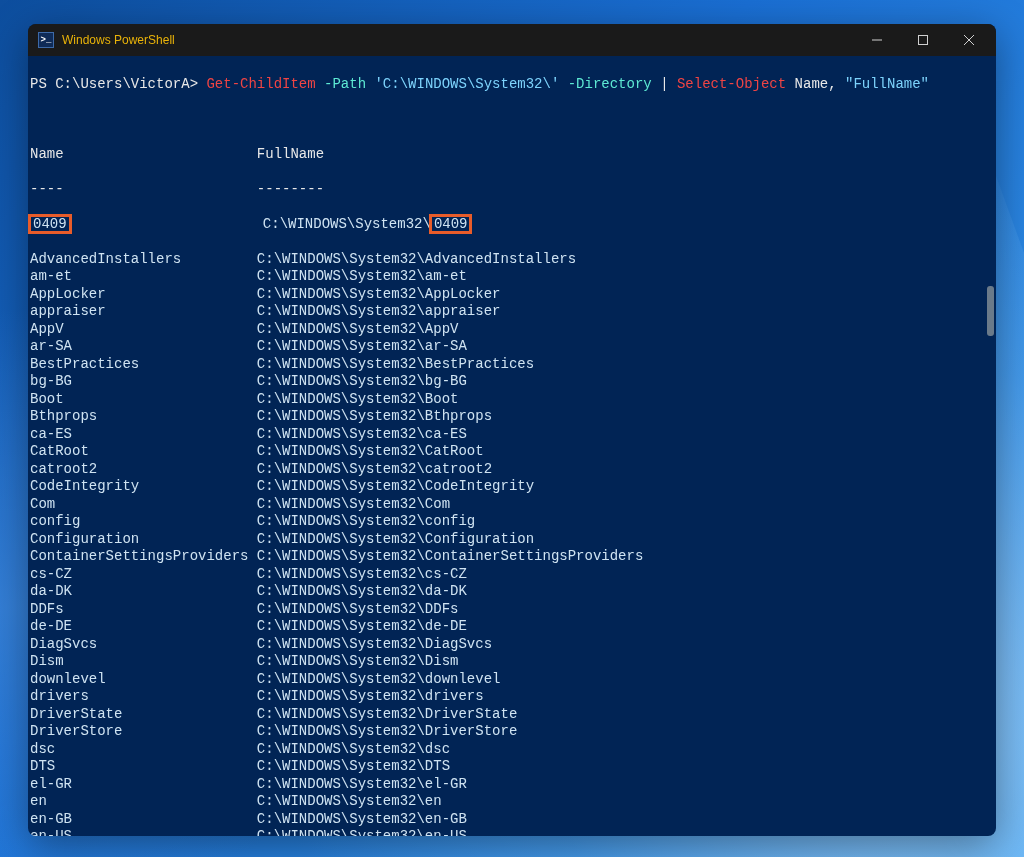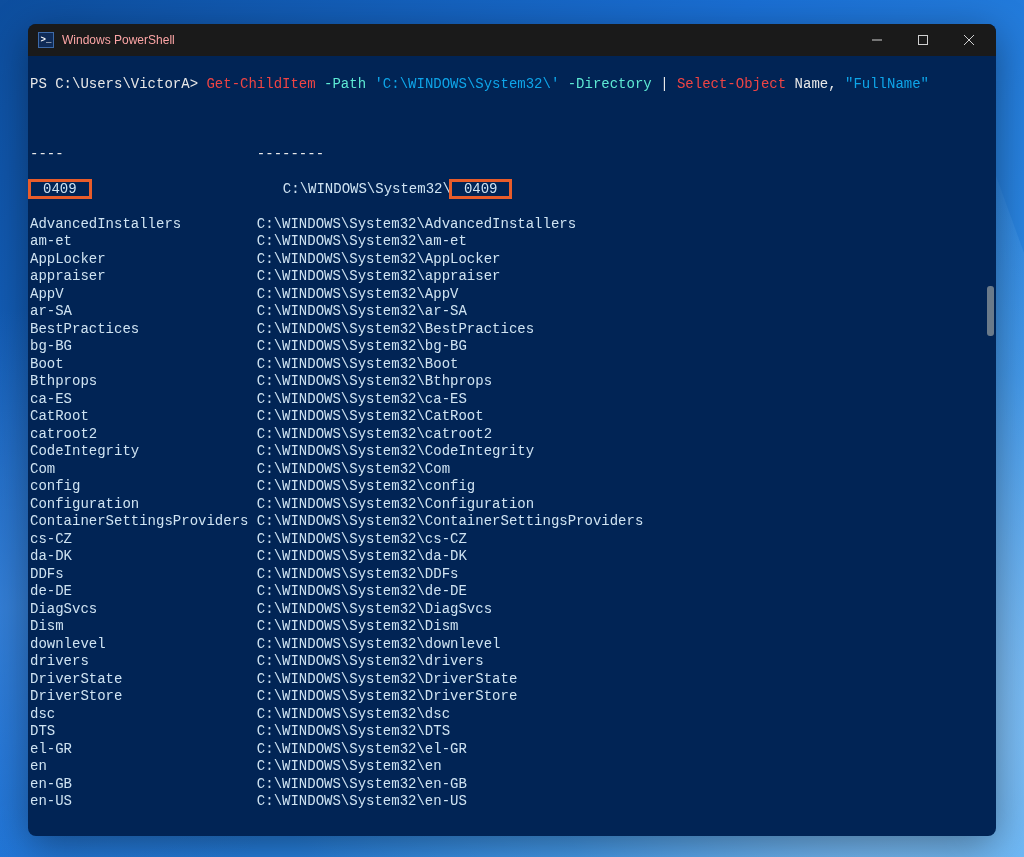--- a/index.html
+++ b/index.html
@@ -56,21 +56,21 @@
       border: 1px solid #3d6aa8;
       display: flex;
       align-items: center;
       justify-content: center;
       margin-right: 8px;
       font-size: 9px;
       color: #fff;
       font-weight: bold;
     }
     .titlebar-text {
-      color: #fca5a5;
+      color: #eab308;
       font-size: 12px;
       font-family: 'Segoe UI', Arial, sans-serif;
       flex: 1;
     }
     .titlebar-controls {
       display: flex;
       gap: 0;
     }
     .titlebar-btn {
       width: 46px;
@@ -88,28 +88,28 @@
       font-size: 14px;
       line-height: 17.5px;
       color: #d7e7f5;
       overflow: hidden;
       position: relative;
       white-space: pre;
     }
     .prompt-line { color: #e8e8e8; }
     .cmd-yellow { color: #ef4444; }
     .cmd-gray { color: #5eead4; }
-    .cmd-teal { color: #0ea5e9; }
+    .cmd-teal { color: #7dd3fc; }
     .cmd-pipe { color: #e8e8e8; }
     .header-row { color: #e8e8e8; }
     .data-row { color: #cfe3f2; }
     .highlight-box {
       display: inline-block;
       border: 3px solid #e85c2a;
-      padding: 0 12px;
+      padding: 0 2px;
       margin: -3px -2px;
       line-height: 14px;
     }
     .scrollbar {
       position: absolute;
       right: 2px;
       top: 230px;
       width: 7px;
       height: 50px;
       background: #6a7a8a;
@@ -142,18 +142,19 @@
             <line x1="0" y1="0" x2="10" y2="10"></line>
             <line x1="10" y1="0" x2="0" y2="10"></line>
           </svg>
       </div>
     </div>
   </div>
 
   <div class="terminal">
 <div class="prompt-line"><span>PS C:\Users\VictorA&gt; </span><span class="cmd-yellow">Get-ChildItem</span><span class="cmd-gray"> -Path </span><span class="cmd-teal">'C:\WINDOWS\System32\'</span><span class="cmd-gray"> -Directory</span><span class="cmd-pipe"> | </span><span class="cmd-yellow">Select-Object</span><span> Name</span><span>, </span><span class="cmd-teal">"FullName"</span></div>
 <div> </div>
+<div class="header-row"><span id="hdr-name">Name                       </span><span>FullName</span></div>
 <div class="header-row"><span id="hdr-dash1">----                       </span><span>--------</span></div>
 <div class="data-row"><span id="hl-name-cell"><span class="highlight-box">0409</span>                       </span><span>C:\WINDOWS\System32\</span><span class="highlight-box">0409</span></div>
 <div id="rows-container"><div class="data-row">AdvancedInstallers         C:\WINDOWS\System32\AdvancedInstallers</div><div class="data-row">am-et                      C:\WINDOWS\System32\am-et</div><div class="data-row">AppLocker                  C:\WINDOWS\System32\AppLocker</div><div class="data-row">appraiser                  C:\WINDOWS\System32\appraiser</div><div class="data-row">AppV                       C:\WINDOWS\System32\AppV</div><div class="data-row">ar-SA                      C:\WINDOWS\System32\ar-SA</div><div class="data-row">BestPractices              C:\WINDOWS\System32\BestPractices</div><div class="data-row">bg-BG                      C:\WINDOWS\System32\bg-BG</div><div class="data-row">Boot                       C:\WINDOWS\System32\Boot</div><div class="data-row">Bthprops                   C:\WINDOWS\System32\Bthprops</div><div class="data-row">ca-ES                      C:\WINDOWS\System32\ca-ES</div><div class="data-row">CatRoot                    C:\WINDOWS\System32\CatRoot</div><div class="data-row">catroot2                   C:\WINDOWS\System32\catroot2</div><div class="data-row">CodeIntegrity              C:\WINDOWS\System32\CodeIntegrity</div><div class="data-row">Com                        C:\WINDOWS\System32\Com</div><div class="data-row">config                     C:\WINDOWS\System32\config</div><div class="data-row">Configuration              C:\WINDOWS\System32\Configuration</div><div class="data-row">ContainerSettingsProviders C:\WINDOWS\System32\ContainerSettingsProviders</div><div class="data-row">cs-CZ                      C:\WINDOWS\System32\cs-CZ</div><div class="data-row">da-DK                      C:\WINDOWS\System32\da-DK</div><div class="data-row">DDFs                       C:\WINDOWS\System32\DDFs</div><div class="data-row">de-DE                      C:\WINDOWS\System32\de-DE</div><div class="data-row">DiagSvcs                   C:\WINDOWS\System32\DiagSvcs</div><div class="data-row">Dism                       C:\WINDOWS\System32\Dism</div><div class="data-row">downlevel                  C:\WINDOWS\System32\downlevel</div><div class="data-row">drivers                    C:\WINDOWS\System32\drivers</div><div class="data-row">DriverState                C:\WINDOWS\System32\DriverState</div><div class="data-row">DriverStore                C:\WINDOWS\System32\DriverStore</div><div class="data-row">dsc                        C:\WINDOWS\System32\dsc</div><div class="data-row">DTS                        C:\WINDOWS\System32\DTS</div><div class="data-row">el-GR                      C:\WINDOWS\System32\el-GR</div><div class="data-row">en                         C:\WINDOWS\System32\en</div><div class="data-row">en-GB                      C:\WINDOWS\System32\en-GB</div><div class="data-row">en-US                      C:\WINDOWS\System32\en-US</div></div>
     <div class="scrollbar"></div>
   </div>
 </div>
 
 </body></html>

